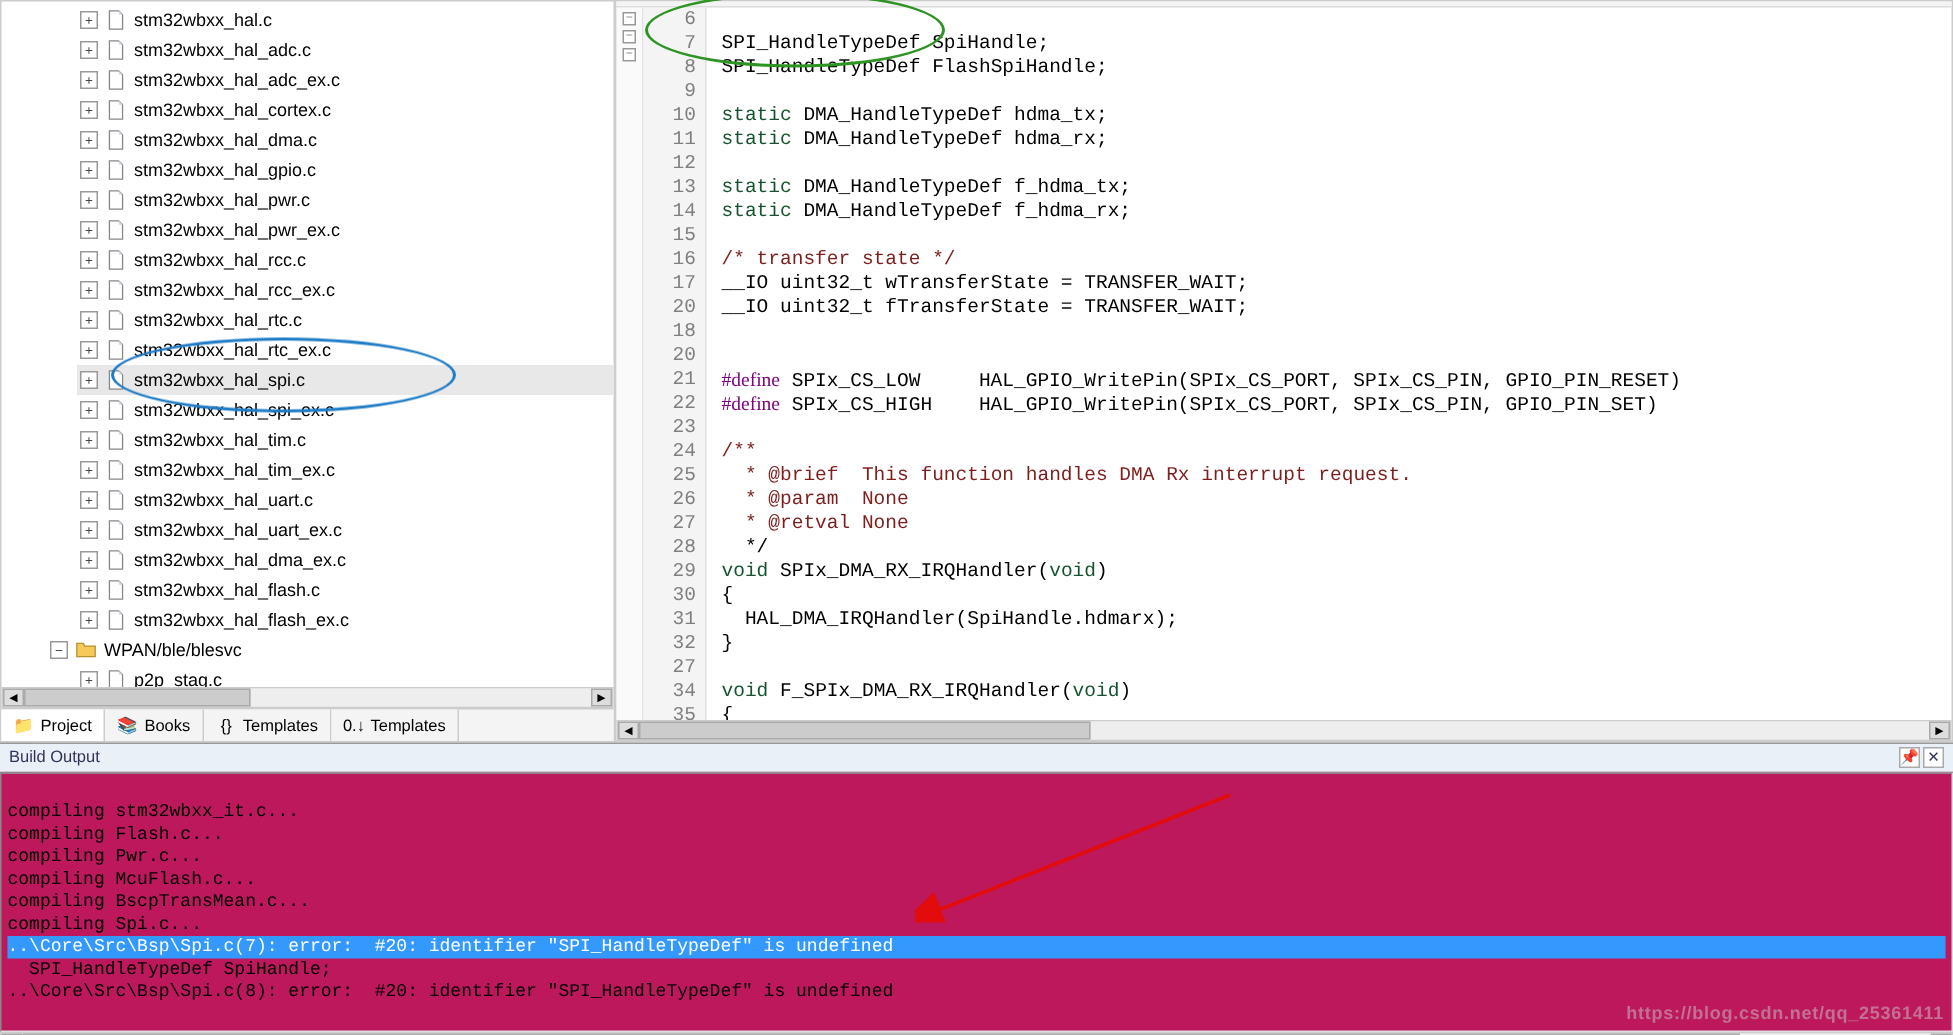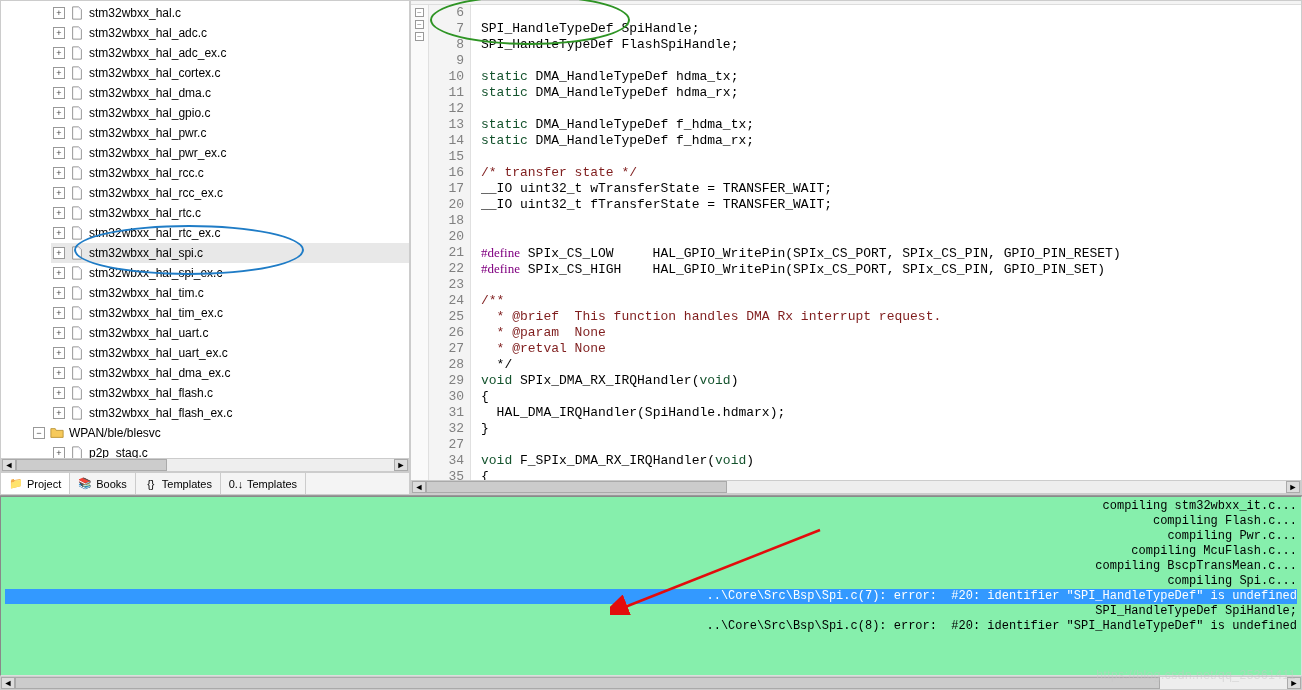--- a/index.html
+++ b/index.html
@@ -155,29 +155,28 @@
   width: 14px; height: 14px;
   border: 1px solid #aaa;
   background: #fff;
   font-size: 10px;
   display: inline-flex;
   align-items: center;
   justify-content: center;
 }
 .output {
   flex: 1;
-  background: #86efac;
+  background: #be185d;
   font-family: "Courier New", monospace;
   font-size: 12px;
   line-height: 15px;
   overflow: auto;
-  padding: 2px 4px;
+  padding: 18px 4px;
   white-space: pre;
   border: 1px inset #ddd;
-  text-align: right;
 }
 .output .hl { background: #3399ff; color: #fff; display: block; }
 .hscroll {
   height: 14px;
   background: #f0f0f0;
   border: 1px solid #ccc;
   display: flex;
   align-items: center;
 }
 .hscroll .track { flex: 1; height: 12px; background: #eee; position: relative; }
@@ -213,20 +212,21 @@
   background: linear-gradient(#7aaed8,#3d7fb8);
   z-index: -1;
 }
 .watermark {
   position: absolute;
   right: 6px; bottom: 8px;
   color: rgba(200,200,200,0.5);
   font-size: 12px;
   font-family: Arial, sans-serif;
   letter-spacing: 0.5px;
+  font-weight: bold;
 }
 </style>
 </head>
 <body>
 
 <div class="desktop-strip"></div>
 
 <div class="top-area">
 
   <div class="left-panel">
@@ -568,20 +568,27 @@
       <div class="track">
           <div class="thumb" style="width:35%"></div>
         </div>
       <div class="arrow">►</div>
     </div>
   </div>
 
 </div>
 
 <div class="bottom-panel">
+  <div class="bottom-header">
+    <span>Build Output</span>
+    <span class="btns">
+      <span class="btn">📌</span>
+      <span class="btn">✕</span>
+    </span>
+  </div>
   <div class="output" id="output"><div>compiling stm32wbxx_it.c...</div><div>compiling Flash.c...</div><div>compiling Pwr.c...</div><div>compiling McuFlash.c...</div><div>compiling BscpTransMean.c...</div><div>compiling Spi.c...</div><div class="hl">..\Core\Src\Bsp\Spi.c(7): error:  #20: identifier "SPI_HandleTypeDef" is undefined</div><div>  SPI_HandleTypeDef SpiHandle;</div><div>..\Core\Src\Bsp\Spi.c(8): error:  #20: identifier "SPI_HandleTypeDef" is undefined</div></div>
   <div class="hscroll">
     <div class="arrow">◄</div>
     <div class="track">
         <div class="thumb" style="width:90%"></div>
       </div>
     <div class="arrow">►</div>
   </div>
 </div>
 

